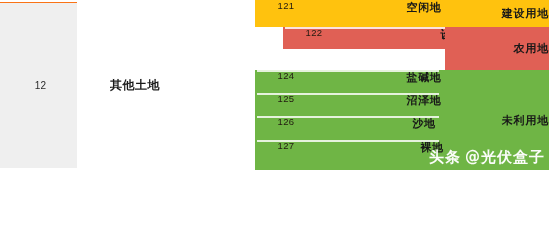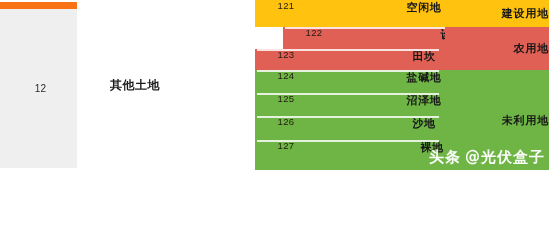--- a/index.html
+++ b/index.html
@@ -30,21 +30,21 @@
     width: 255px;
     height: 170px;
     background: #ffffff;
   }
   .left-code-cell {
     position: absolute;
     left: 0; top: 2px;
     width: 81px;
     height: 166px;
     background: #efefef;
-    border-top: 7px solid #f97316;
+    border-top: 1px solid #f97316;
     display: flex;
     align-items: center;
     justify-content: center;
     box-sizing: border-box;
   }
   .left-code-cell .code-text {
     font-size: 10px;
     color: #2b2b2b;
     letter-spacing: 0.3px;
   }
@@ -161,24 +161,20 @@
     <div class="cat-row" style="top: 0px; height: 27px; background: rgb(255, 194, 14);">
       <span class="cell-code">121</span>
       <span class="cell-name">空闲地</span>
     </div>
 
     <div class="cat-row sep-top" style="top: 27px; height: 22px; background: rgb(224, 96, 85); margin-left: 28px;">
       <span class="cell-code">122</span>
       <span class="cell-name">设施</span>
     </div>
 
-    <div class="cat-row sep-top" style="top: 49px; height: 21px; background: rgb(224, 96, 85);">
-      <span class="cell-code">123</span>
-      <span class="cell-name">田坎</span>
-    </div>
 
     <div class="cat-row sep-top" style="top: 70px; height: 23px; background: rgb(111, 181, 69);">
       <span class="cell-code">124</span>
       <span class="cell-name">盐碱地</span>
     </div>
 
     <div class="cat-row sep-top" style="top: 93px; height: 23px; background: rgb(111, 181, 69);">
       <span class="cell-code">125</span>
       <span class="cell-name">沼泽地</span>
     </div>

